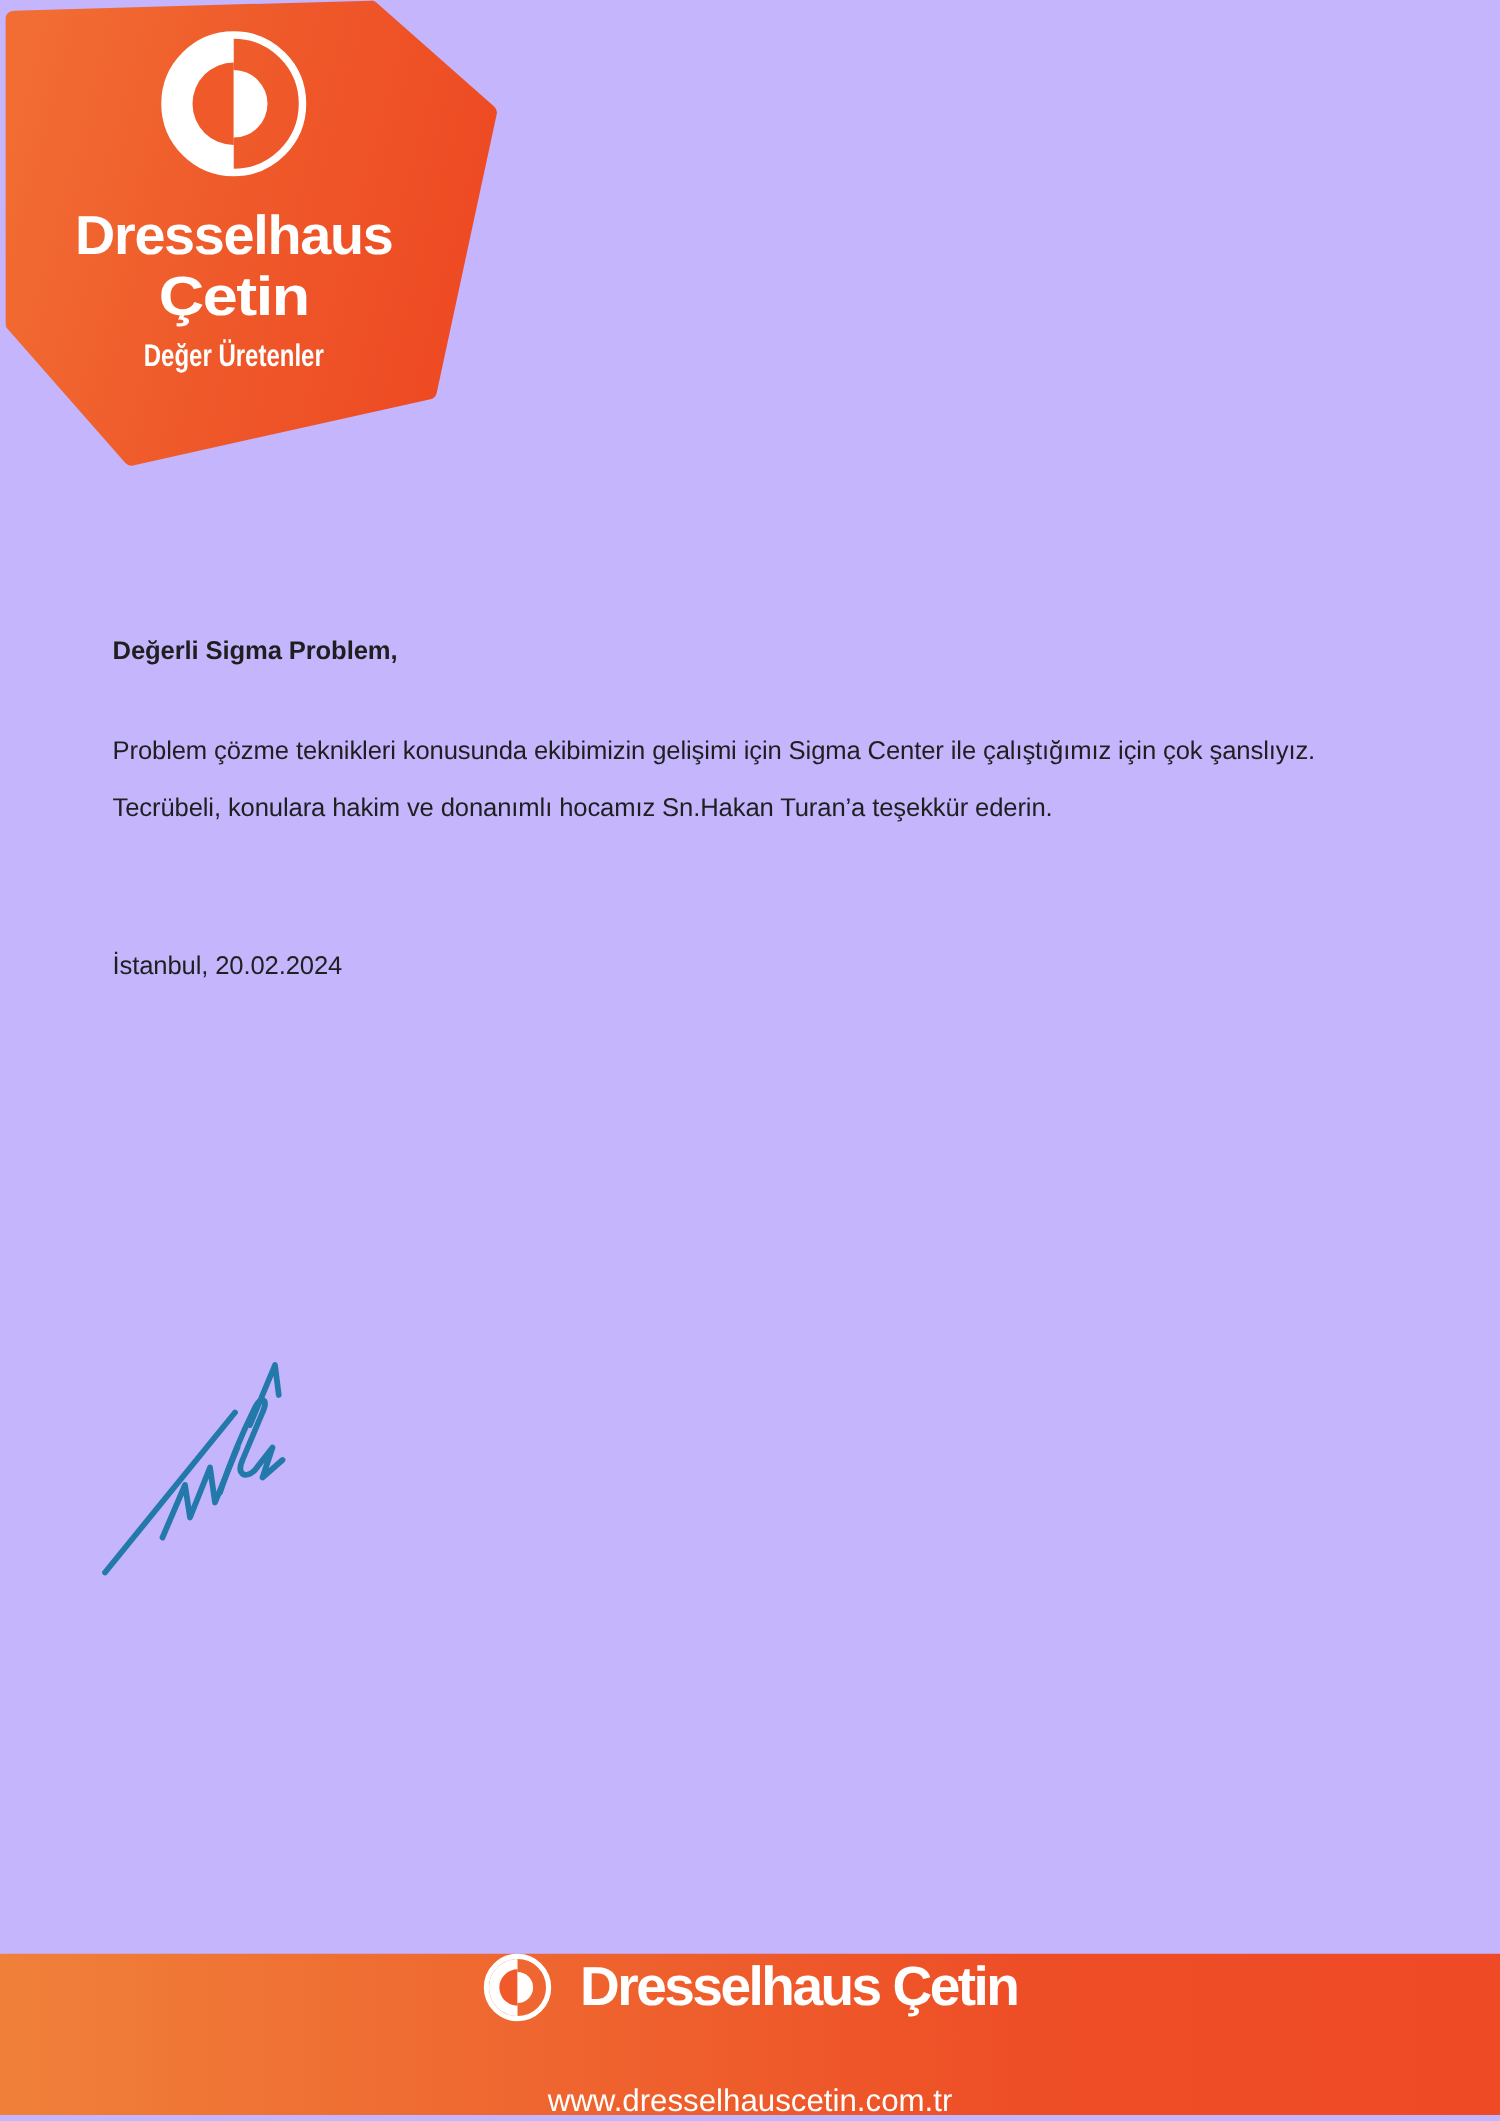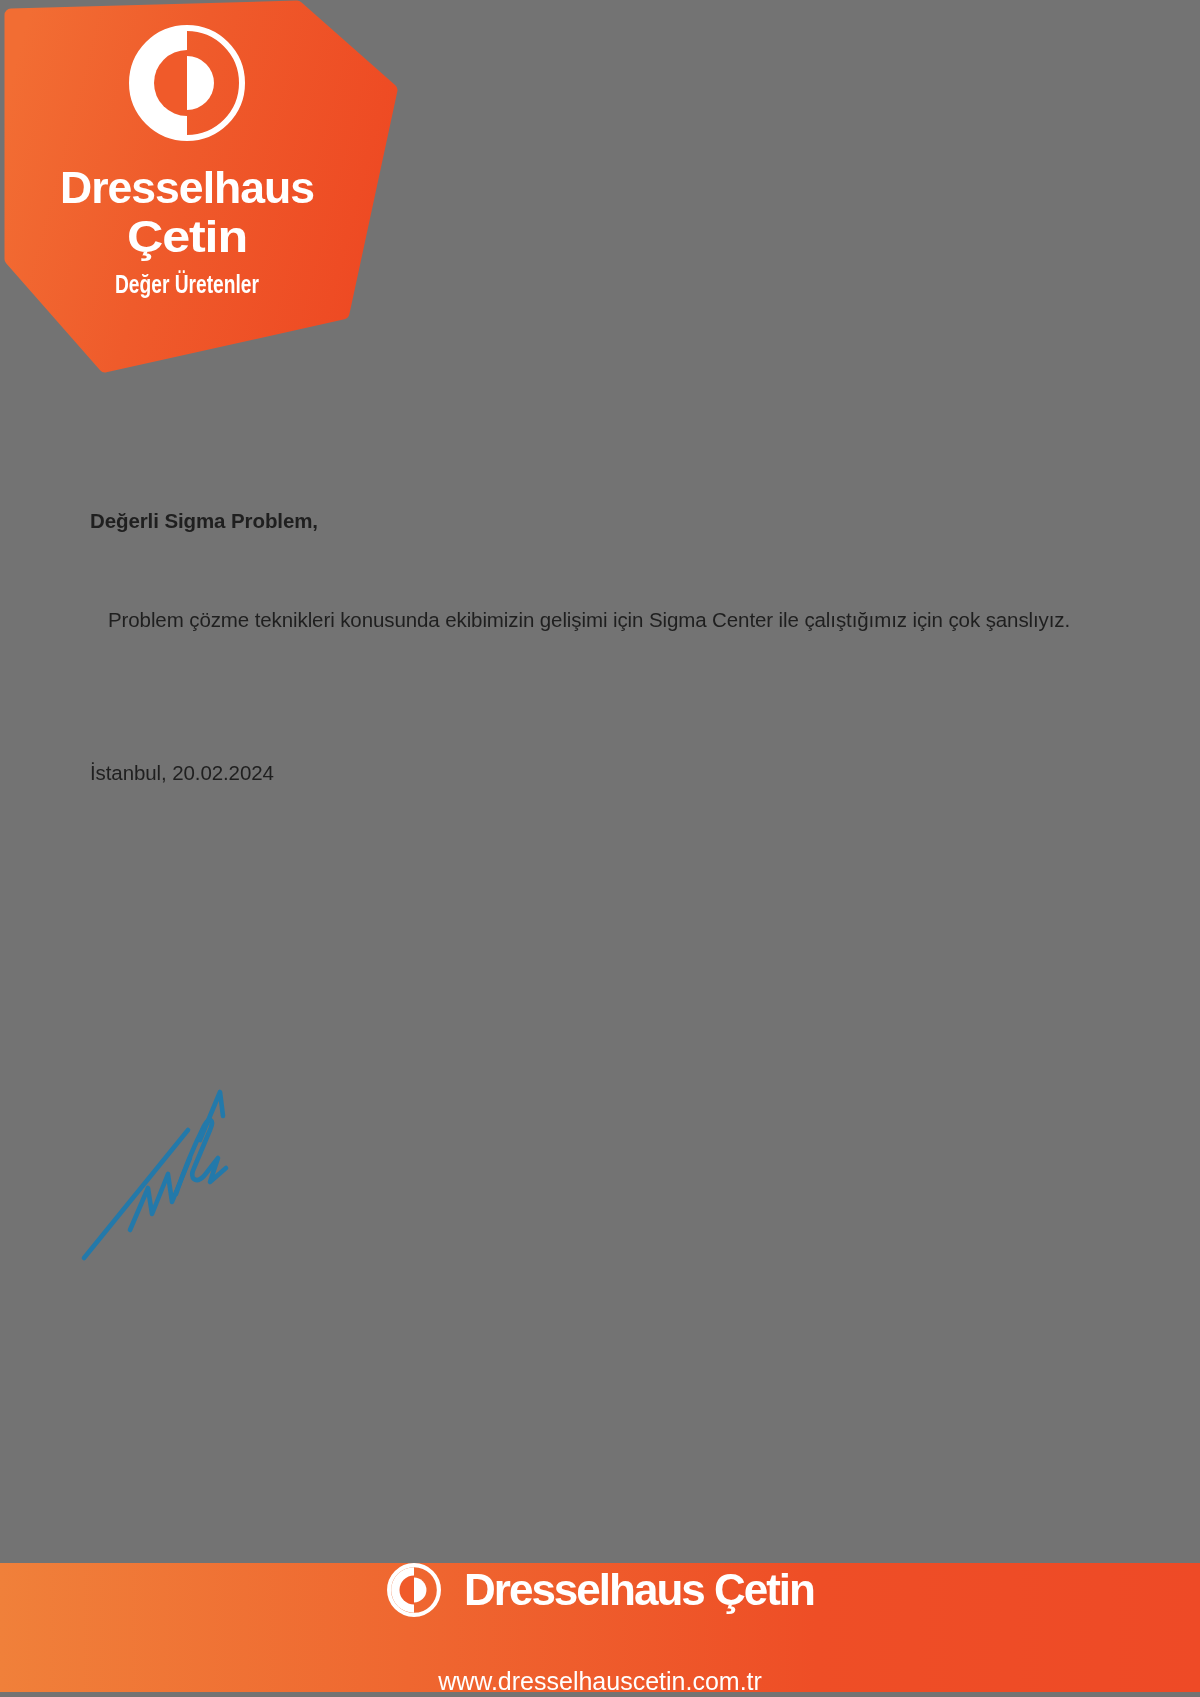--- a/index.html
+++ b/index.html
@@ -1,33 +1,33 @@
 <!DOCTYPE html>
 <html style="--badge_left: #f26d33; --badge_mid: #ef5b2b; --badge_right: #ee4a23; --footer_left: #f0803a; --footer_mid: #ee4e26; --footer_right: #ee4a26; --logo_inner_orange: #f05a2a; --ink: #1f1f1f; --signature_blue: #2379aa; --white: #ffffff;"><head>
 <meta charset="utf-8">
 <style>
   html,body{margin:0;padding:0;background:#fff;}
   .page{
     position:relative;
     width:1200px;
     height:1697px;
-    background:#737373;
+    background:#c4b5fd;
     overflow:hidden;
     font-family:"Liberation Sans", sans-serif;
     color:var(--ink,#1f1f1f);
   }
   
   .badge{position:absolute;left:0;top:0;width:420px;height:385px;}
   .badge text{fill:#fff;font-family:"Liberation Sans", sans-serif;}
   .brand-line{font-weight:bold;font-size:44px;letter-spacing:-1px;}
   .brand-tagline{font-weight:600;font-size:25px;}
   
   .textblock{position:absolute;left:90px;font-size:20.5px;line-height:26px;letter-spacing:-0.1px;}
   .salutation{top:508px;font-weight:bold;}
-  .paragraph{top:597px;line-height:46px;width:980px;margin-left:18px;}
+  .paragraph{top:578px;line-height:46px;width:980px;}
   .dateline{top:712px;margin-top:48px;}
   .signer{top:790px;line-height:33px;}
   
   .signature{position:absolute;left:80px;top:1082px;width:160px;height:182px;}
   .signature path{fill:none;stroke-width:4.6;stroke-linecap:round;stroke-linejoin:round;}
   
   .footer{
     position:absolute;left:0;top:1563px;width:1200px;height:129px;
     background:linear-gradient(90deg,var(--footer_left,#f0803a) 0%,var(--footer_mid,#ee4e26) 68%,var(--footer_right,#ee4a26) 100%);
     display:flex;align-items:center;justify-content:center;
@@ -66,20 +66,21 @@
     </g>
     <text x="187" y="203" text-anchor="middle" class="brand-line" textLength="254" lengthAdjust="spacingAndGlyphs">Dresselhaus</text>
     <text x="187" y="252" text-anchor="middle" class="brand-line" textLength="120" lengthAdjust="spacingAndGlyphs">Çetin</text>
     <text x="187" y="293" text-anchor="middle" class="brand-tagline" textLength="144" lengthAdjust="spacingAndGlyphs">Değer Üretenler</text>
   </svg>
 
   <div class="textblock salutation">Değerli Sigma Problem,</div>
 
   <div class="textblock paragraph">
     <div>Problem çözme teknikleri konusunda ekibimizin gelişimi için Sigma Center ile çalıştığımız için çok şanslıyız.</div>
+    <div>Tecrübeli, konulara hakim ve donanımlı hocamız Sn.Hakan Turan’a teşekkür ederin.</div>
   </div>
 
   <div class="textblock dateline">İstanbul, 20.02.2024</div>
 
 
   <svg class="signature" viewBox="0 0 160 182" aria-hidden="true">
     <path d="M 4,176 L 108,48" stroke="#2379aa"></path>
     <path d="M 50,148 L 68,106 L 72,132 L 88,92 L 92,120 L 110,76" stroke="#2379aa"></path>
     <path d="M 96,112 C 104,88 114,64 124,44 C 129,34 135,37 130,48 L 114,86 C 109,97 116,102 124,94 L 138,76 L 130,100 L 146,86" stroke="#2379aa"></path>
     <path d="M 120,58 L 140,10 L 143,34" stroke="#2379aa"></path>

